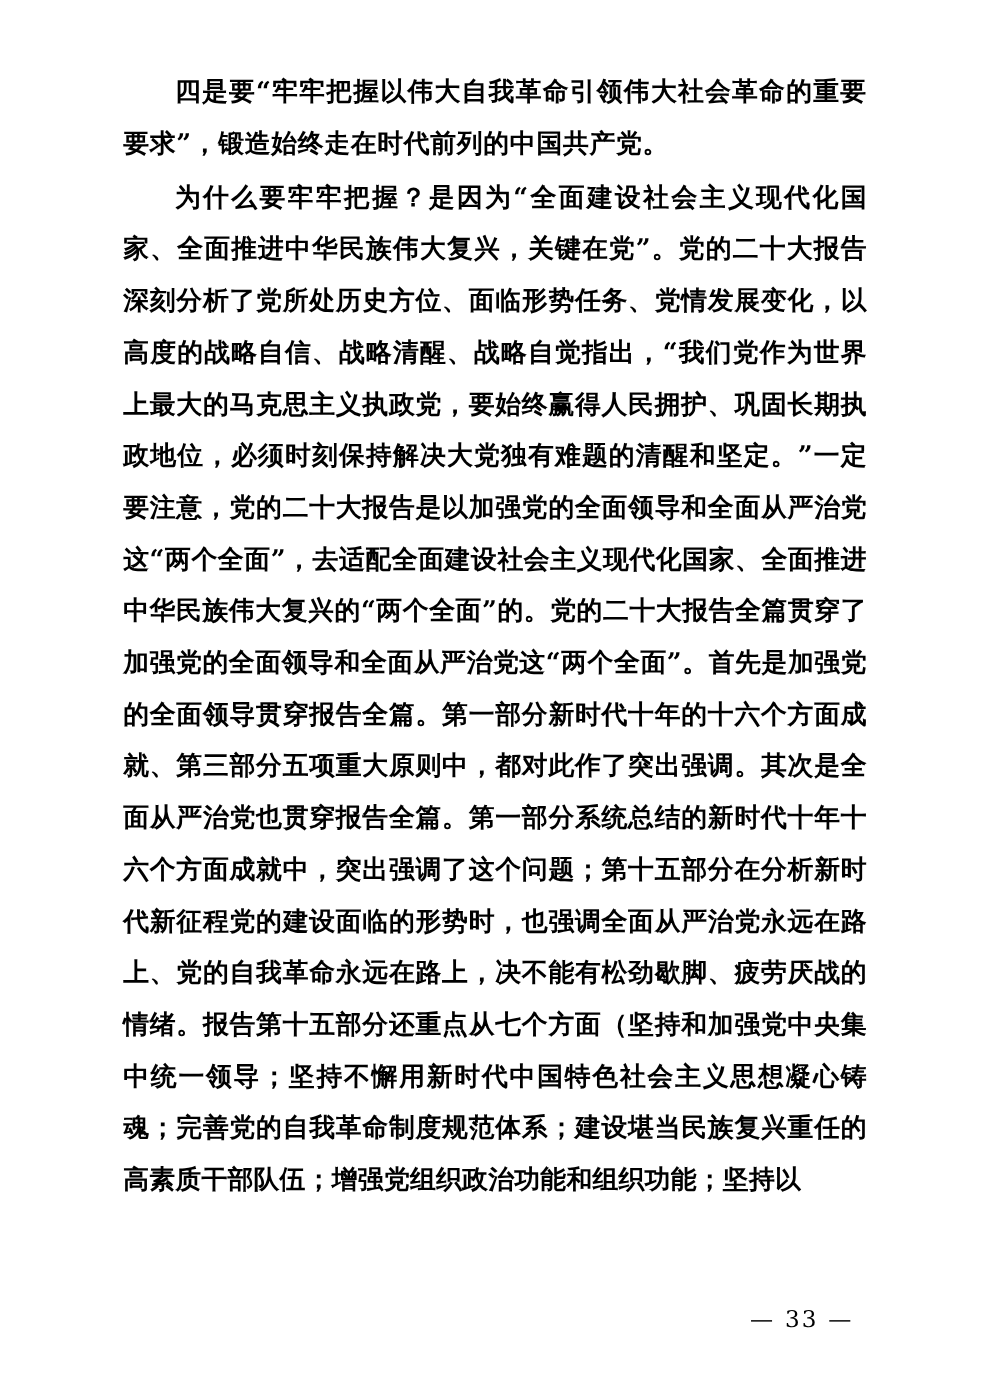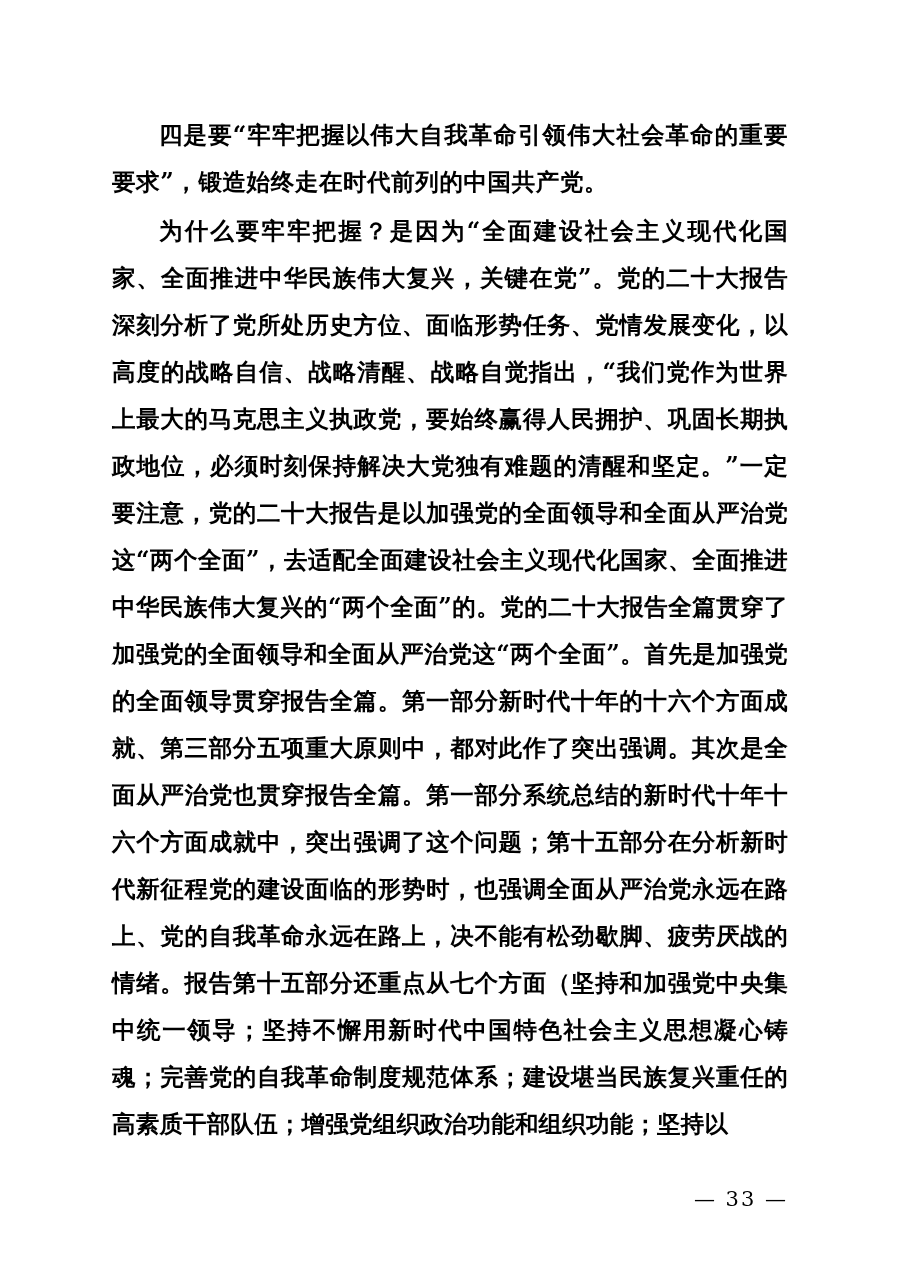--- a/index.html
+++ b/index.html
@@ -15,21 +15,21 @@
     position: relative;
     overflow: hidden;
   }
   .page {
     position: absolute;
     left: 0;
     top: 0;
     width: 900px;
     height: 1273px;
     box-sizing: border-box;
-    padding: 112px 112px 60px 112px;
+    padding: 60px 112px 60px 112px;
   }
   .body-text {
     font-size: 23.5px;
     line-height: 47px;
     text-align: justify;
     text-justify: inter-ideograph;
     letter-spacing: 0.2px;
   }
   .para {
     margin: 0;
@@ -38,21 +38,21 @@
   .para.heading {
     font-weight: bold;
     letter-spacing: 0.6px;
   }
   .para.heading + .para {
     margin-top: 2px;
     font-weight: bold;
   }
   .page-number {
     position: absolute;
-    right: 112px;
+    right: 124px;
     bottom: 62px;
     font-size: 21px;
     letter-spacing: 2px;
     color: #000;
     font-family: "DejaVu Serif", "Liberation Serif", serif;
   }
 </style>
 </head>
 <body>
 

